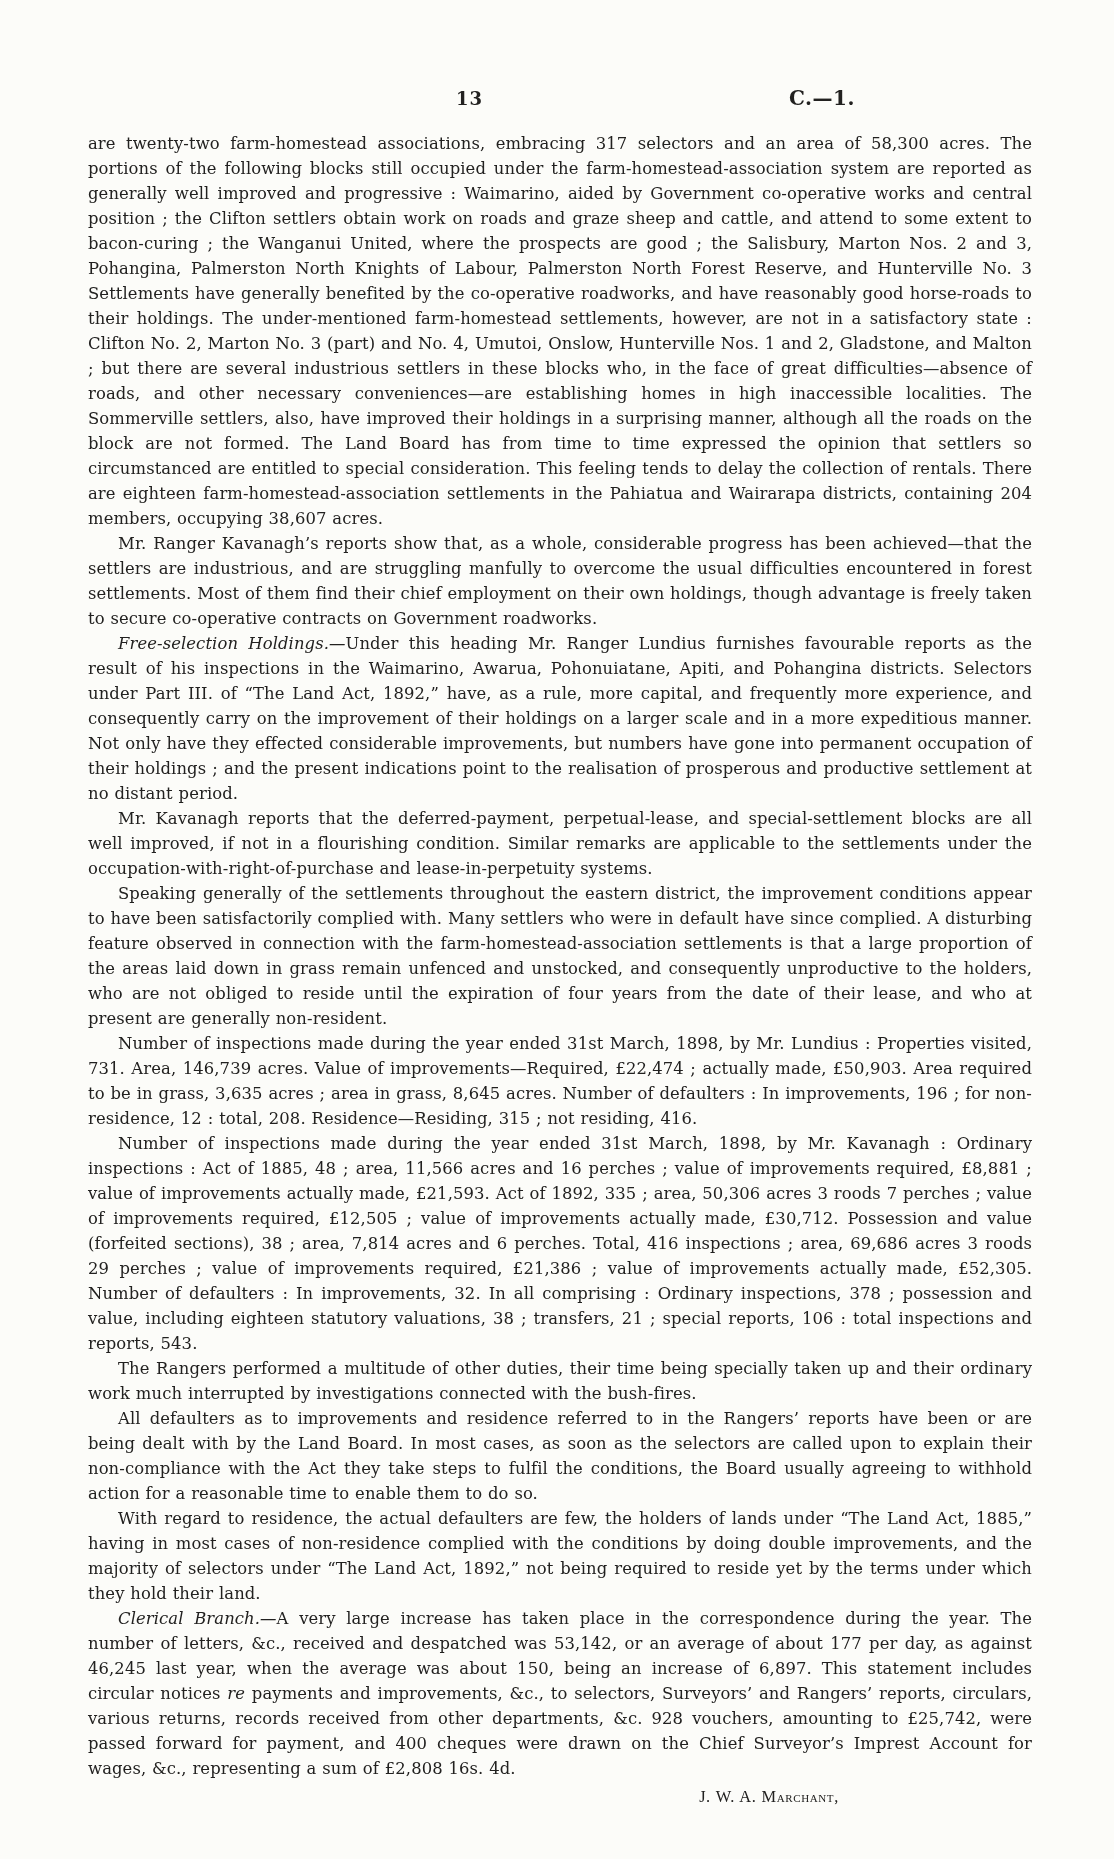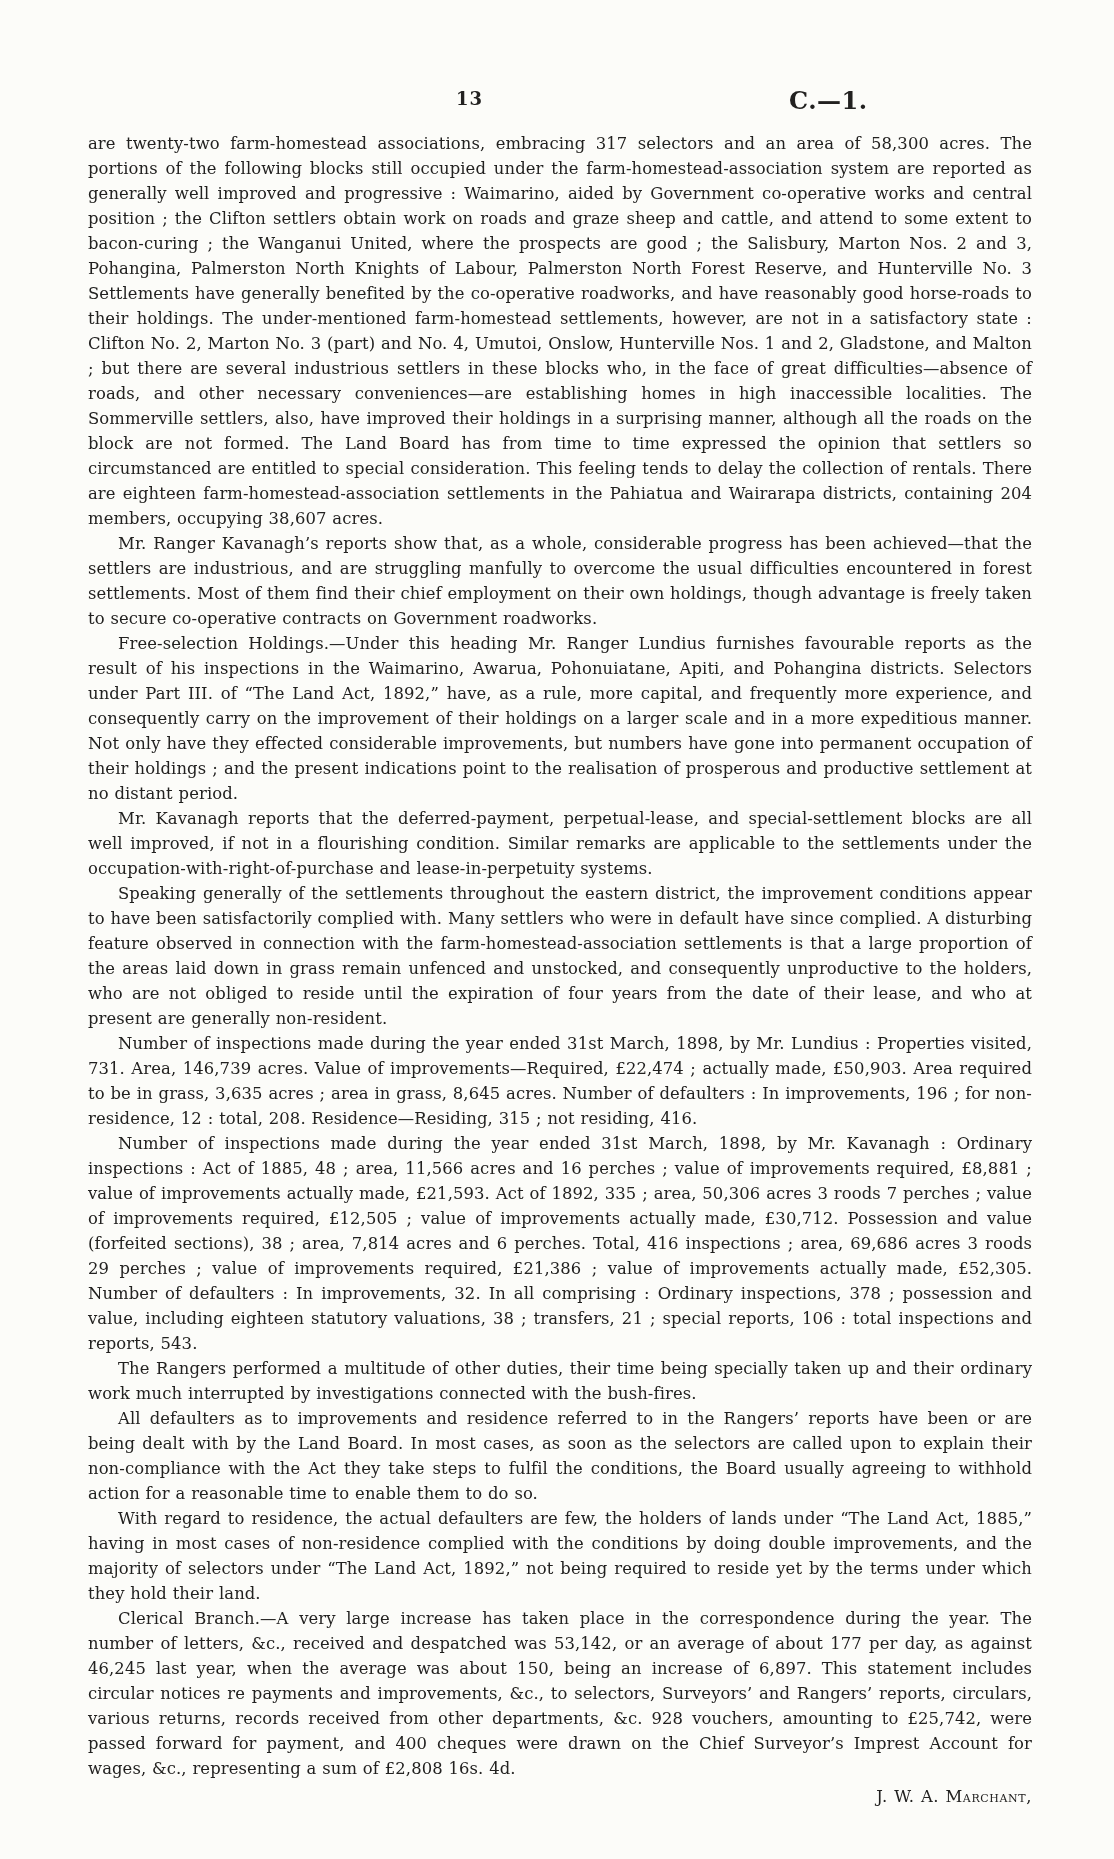--- a/index.html
+++ b/index.html
@@ -23,42 +23,42 @@
     top: 88px;
     left: 456px;
     font-size: 18px;
     font-weight: bold;
     letter-spacing: 1px;
   }
   .doc-ref {
     position: absolute;
     top: 86px;
     left: 789px;
-    font-size: 24px;
+    font-size: 20px;
     font-weight: bold;
     letter-spacing: 0.5px;
   }
   .text-block {
     position: absolute;
     left: 88px;
     top: 131px;
     width: 944px;
     font-size: 16.4px;
     line-height: 25px;
     text-align: justify;
     letter-spacing: 0.1px;
     word-spacing: 0.5px;
   }
   .text-block p {
     margin: 0;
     text-indent: 30px;
   }
   .text-block p.no-indent { text-indent: 0; }
-  .italic { }
-  .signature { margin-top: 3px; text-align: right; }
+  .italic { font-style: italic; }
+  .signature { margin-top: 3px; text-align: center; font-family: Liberation Serif, serif; }
   .sig-name {
     padding-left: 418px;
     font-variant: small-caps;
     letter-spacing: 0.6px;
   }
   .sig-title {
     padding-left: 487px;
   }
 </style>
 </head>

